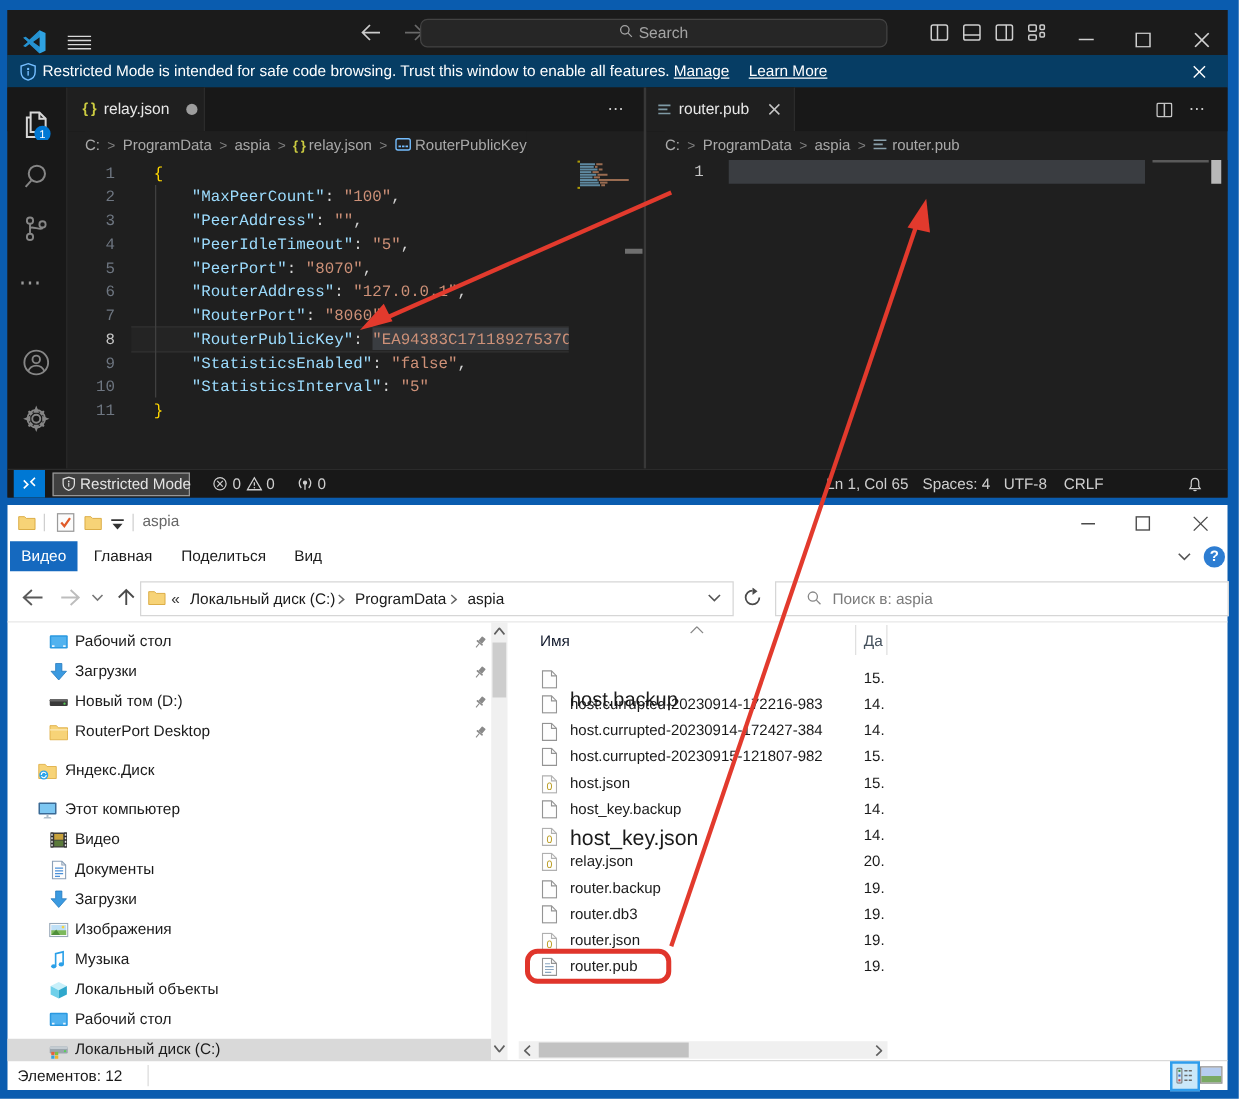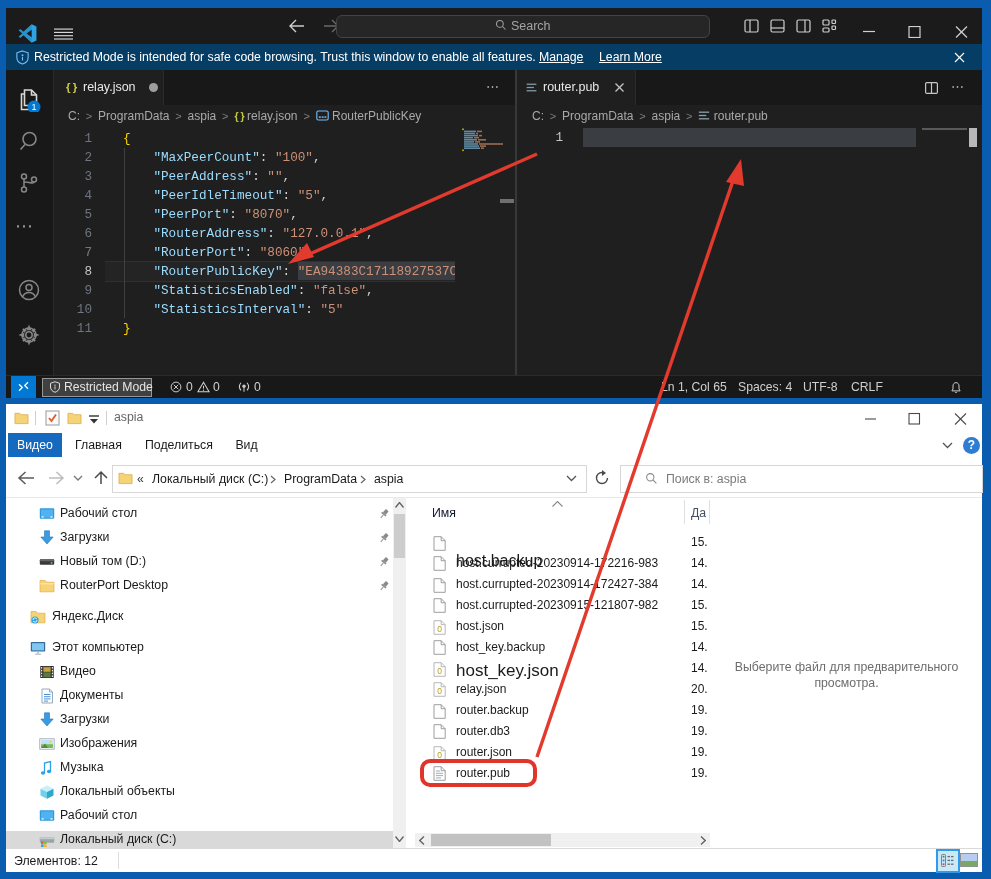--- a/index.html
+++ b/index.html
@@ -611,21 +611,20 @@
 
   <div class="abs" style="left:409px;top:429px;width:295px;height:14px;background:#f0f0f0;"></div>
   <svg class="abs" style="left:413px;top:432px" width="6" height="9" viewBox="0 0 6 9">
       <path d="M5 0.5 L0.8 4.5 L5 8.5" fill="none" stroke="#606060" stroke-width="1.3"></path>
     </svg>
   <div class="abs" style="left:425px;top:430px;width:120px;height:12px;background:#c2c2c2;"></div>
   <svg class="abs" style="left:694px;top:432px" width="6" height="9" viewBox="0 0 6 9">
       <path d="M1 0.5 L5.2 4.5 L1 8.5" fill="none" stroke="#606060" stroke-width="1.3"></path>
     </svg>
 
-  <div class="abs" style="left:705px;top:256px;width:271px;text-align:center;color:#6d6d6d;line-height:15.5px;">Выберите файл для предварительного<br>просмотра.</div>
 
   <div class="abs" style="left:0;top:444px;width:976px;height:24px;border-top:1px solid #d9d9d9;"></div>
   <div class="abs etxt" style="left:8px;top:450px;">Элементов: 12</div>
   <div class="abs" style="left:112px;top:448px;width:1px;height:17px;background:#dcdcdc;"></div>
   <div class="abs" style="left:930px;top:445px;width:20px;height:20px;background:#cbe8f9;border:2px solid #2f9ceb;"></div>
   <svg class="abs" style="left:935px;top:450px" width="13" height="13" viewBox="0 0 13 13">
     <rect x="0.5" y="0.5" width="4" height="12" rx="0.8" fill="none" stroke="#777" stroke-width="0.9"></rect>
     <rect x="1.7" y="1.8" width="1.7" height="1.7" fill="#3c8a3c"></rect>
       <rect x="1.7" y="5.6" width="1.7" height="1.7" fill="#3a6ecd"></rect>
       <rect x="1.7" y="9.4" width="1.7" height="1.7" fill="#cd3a3a"></rect>

